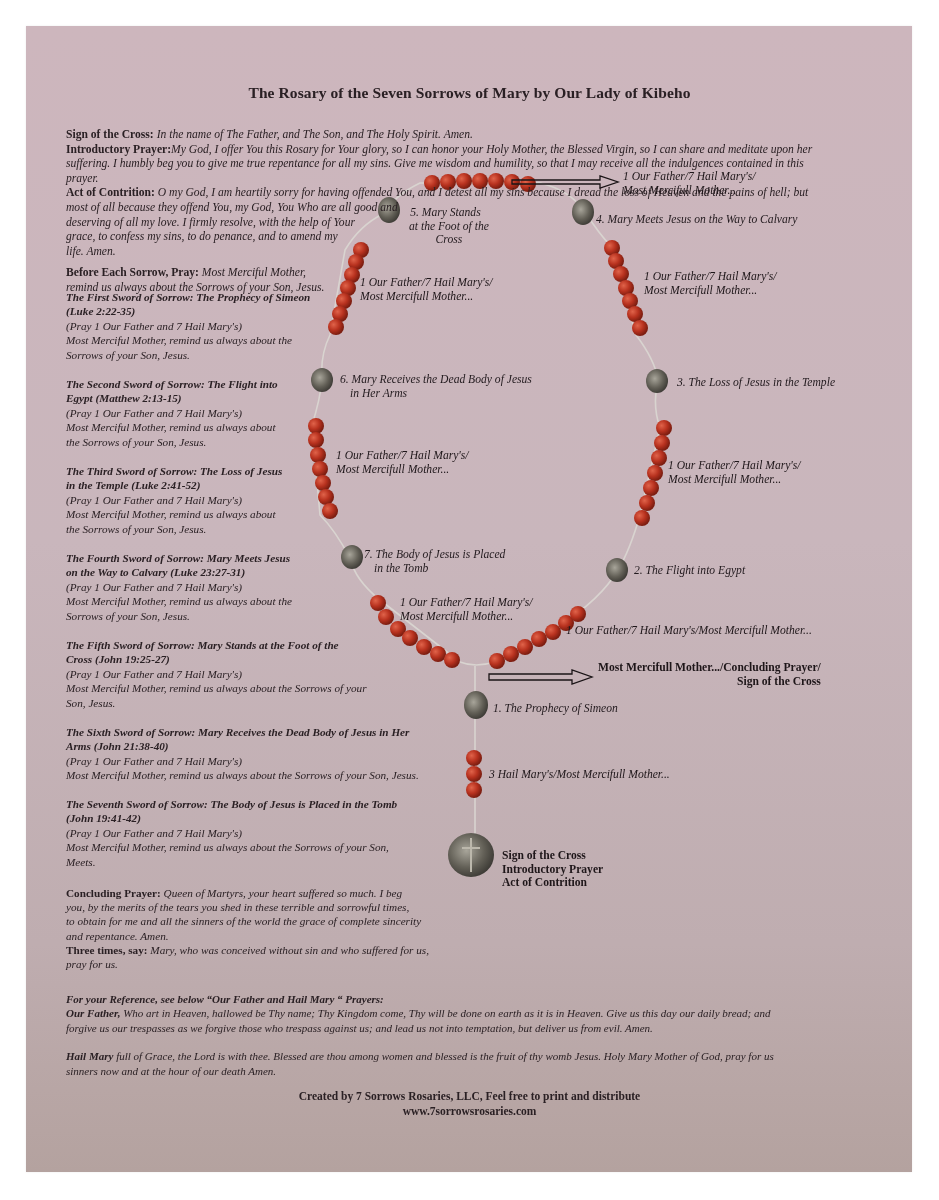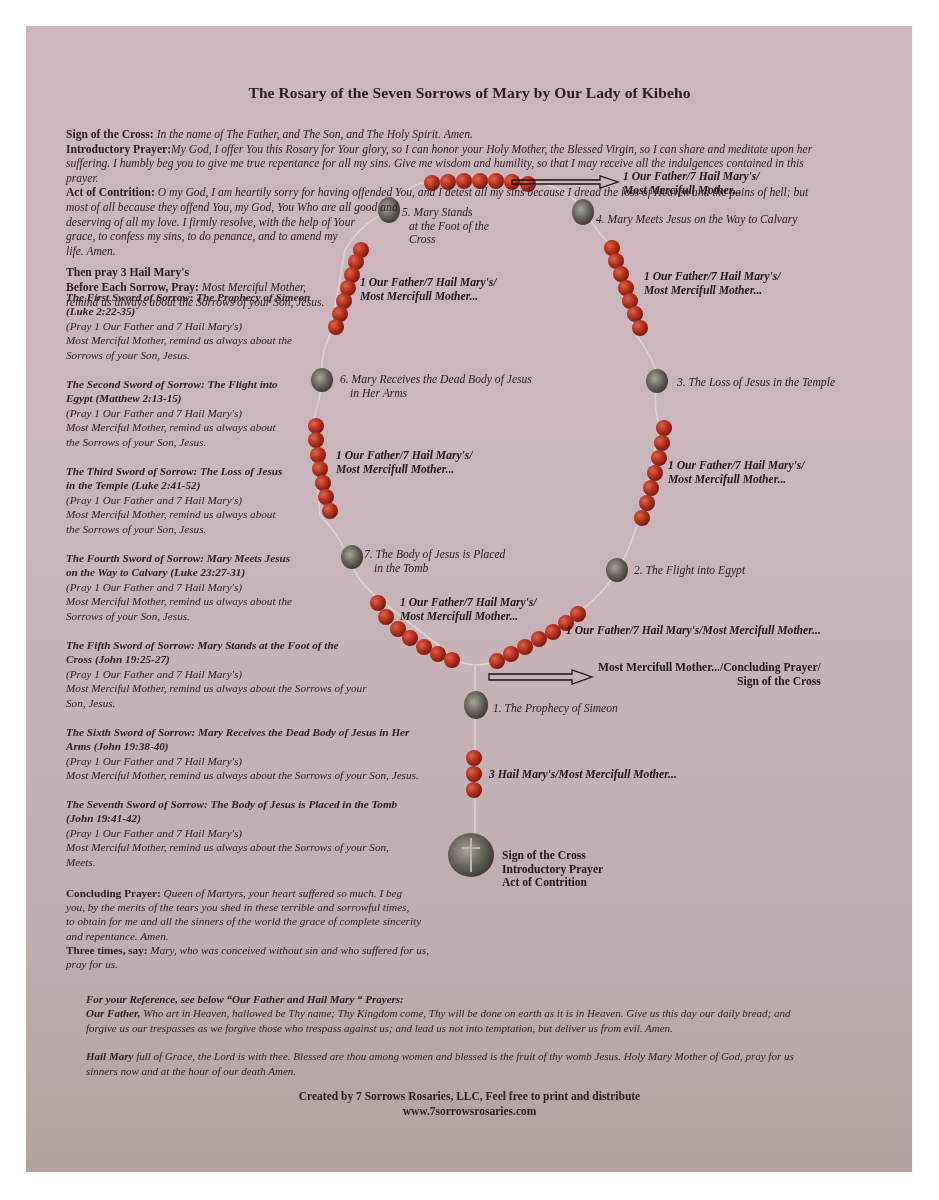--- a/index.html
+++ b/index.html
@@ -17,21 +17,21 @@
     .abs { position: absolute; }
     .title {
       position: absolute; top: 84px; left: 0; width: 939px; text-align: center;
       font-size: 15.5px; font-weight: bold; letter-spacing: 0.1px; color: #2a2024;
     }
     .txt { font-size: 11.6px; line-height: 14.6px; }
     .txt b { font-weight: bold; font-style: normal; }
     .it { font-style: italic; }
     .lbl { font-size: 11.6px; line-height: 13.6px; font-style: italic; color: #221a1e; }
     .lblb { font-size: 11.6px; line-height: 13.6px; font-weight: bold; color: #1e1619; }
-    .lblbi { font-size: 11.6px; line-height: 13.6px; font-weight: bold; font-style: italic; color: #1e1619; }
+    .lblbi { font-size: 11.6px; line-height: 13.6px; font-weight: normal; font-style: italic; color: #1e1619; }
     .sorrow-block { position: absolute; left: 66px; width: 300px; font-size: 11.2px; line-height: 14.4px; }
     .sorrow-title { font-weight: bold; font-style: italic; }
     .sorrow-sub { font-style: italic; }
     .footer { position: absolute; left: 0; width: 939px; text-align: center; font-weight: bold; font-size: 11.5px; }
     svg.rosary { position: absolute; left: 0; top: 0; }
   </style>
 </head>
 <body>
 
 <div class="paper"></div>
@@ -149,21 +149,20 @@
   <div><b>Sign of the Cross:</b> <span class="it">In the name of The Father, and The Son, and The Holy Spirit. Amen.</span></div>
   <div><b>Introductory Prayer:</b><span class="it">My God, I offer You this Rosary for Your glory, so I can honor your Holy Mother, the Blessed Virgin, so I can share and meditate upon her</span></div>
   <div class="it">suffering. I humbly beg you to give me true repentance for all my sins. Give me wisdom and humility, so that I may receive all the indulgences contained in this</div>
   <div class="it">prayer.</div>
   <div><b>Act of Contrition:</b> <span class="it">O my God, I am heartily sorry for having offended You, and I detest all my sins because I dread the loss of Heaven and the pains of hell; but</span></div>
   <div class="it">most of all because they offend You, my God, You Who are all good and</div>
   <div class="it">deserving of all my love.  I firmly resolve, with the help of Your</div>
   <div class="it">grace, to confess my sins, to do penance, and to amend my</div>
   <div class="it">life. Amen.</div>
   <div style="height:7px"></div>
-  <div><b>Then pray 3 Hail Mary's</b></div>
   <div><b>Before Each Sorrow, Pray:</b> <span class="it">Most Merciful Mother,</span></div>
   <div class="it">remind us always about the Sorrows of your Son, Jesus.</div>
 </div>
 
 <div class="sorrow-block" style="top:290px;">
   <div class="sorrow-title">The First Sword of Sorrow: The Prophecy of Simeon</div>
   <div class="sorrow-title">(Luke 2:22-35)</div>
   <div class="sorrow-sub">(Pray 1 Our Father and 7 Hail Mary's)</div>
   <div class="sorrow-sub">Most Merciful Mother, remind us always about the</div>
   <div class="sorrow-sub">Sorrows of your Son, Jesus.</div>
@@ -191,58 +190,58 @@
 </div>
 <div class="sorrow-block" style="top:638px; width:400px;">
   <div class="sorrow-title">The Fifth Sword of Sorrow: Mary Stands at the Foot of the</div>
   <div class="sorrow-title">Cross (John 19:25-27)</div>
   <div class="sorrow-sub">(Pray 1 Our Father and 7 Hail Mary's)</div>
   <div class="sorrow-sub">Most Merciful Mother, remind us always about the Sorrows of your</div>
   <div class="sorrow-sub">Son, Jesus.</div>
 </div>
 <div class="sorrow-block" style="top:725px; width:420px;">
   <div class="sorrow-title">The Sixth Sword of Sorrow: Mary Receives the Dead Body of Jesus in Her</div>
-  <div class="sorrow-title">Arms (John 19:38-40)</div>
+  <div class="sorrow-title">Arms (John 21:38-40)</div>
   <div class="sorrow-sub">(Pray 1 Our Father and 7 Hail Mary's)</div>
   <div class="sorrow-sub">Most Merciful Mother, remind us always about the Sorrows of your Son, Jesus.</div>
 </div>
 <div class="sorrow-block" style="top:797px; width:400px;">
   <div class="sorrow-title">The Seventh Sword of Sorrow: The Body of Jesus is Placed in the Tomb</div>
   <div class="sorrow-title">(John 19:41-42)</div>
   <div class="sorrow-sub">(Pray 1 Our Father and 7 Hail Mary's)</div>
   <div class="sorrow-sub">Most Merciful Mother, remind us always about the Sorrows of your Son,</div>
   <div class="sorrow-sub">Meets.</div>
 </div>
 
 <div class="abs" style="left:66px; top:886px; width:440px; font-size:11.2px; line-height:14.2px;">
   <div><b>Concluding Prayer:</b> <span class="it">Queen of Martyrs, your heart suffered so much. I beg</span></div>
   <div class="it">you, by the merits of the tears you shed in these terrible and sorrowful times,</div>
   <div class="it">to obtain for me and all the sinners of the world the grace of complete sincerity</div>
   <div class="it">and repentance. Amen.</div>
   <div><b>Three times, say:</b> <span class="it">Mary, who was conceived without sin and who suffered for us,</span></div>
   <div class="it">pray for us.</div>
 </div>
 
-<div class="abs" style="left:66px; top:992px; width:830px; font-size:11px; line-height:14.4px;margin-left:20px;">
+<div class="abs" style="left:66px; top:992px; width:830px; font-size:11px; line-height:14.4px;">
   <div class="it" style="font-weight:bold;">For your Reference, see below “Our Father and Hail Mary “ Prayers:</div>
   <div><b class="it">Our Father,</b> <span class="it">Who art in Heaven, hallowed be Thy name; Thy Kingdom come, Thy will be done on earth as it is in Heaven. Give us this day our daily bread; and</span></div>
   <div class="it">forgive us our trespasses as we forgive those who trespass against us; and lead us not into temptation, but deliver us from evil. Amen.</div>
   <div style="height:14px"></div>
   <div><b class="it">Hail Mary</b> <span class="it">full of Grace, the Lord is with thee. Blessed are thou among women and blessed is the fruit of thy womb Jesus. Holy Mary Mother of God, pray for us</span></div>
   <div class="it">sinners now and at the hour of our death Amen.</div>
 </div>
 
 <div class="footer" style="top:1090px;">Created by 7 Sorrows Rosaries, LLC, Feel free to print and distribute</div>
 <div class="footer" style="top:1105px;">www.7sorrowsrosaries.com</div>
 
 <div class="abs lblbi" style="left:623px; top:170px;">
   <div>1 Our Father/7 Hail Mary's/</div>
   <div>Most Mercifull Mother...</div>
 </div>
-<div class="abs lbl" style="left:402px; top:206px;">
+<div class="abs lbl" style="left:402px; top:206px;text-align:center;">
   <div>5. Mary Stands</div>
   <div style="padding-left:7px">at the Foot of the</div>
   <div style="padding-left:7px">Cross</div>
 </div>
 <div class="abs lbl" style="left:596px; top:213px;">4. Mary Meets Jesus on the Way to Calvary</div>
 
 <div class="abs lblbi" style="left:360px; top:276px;">
   <div>1 Our Father/7 Hail Mary's/</div>
   <div>Most Mercifull Mother...</div>
 </div>

